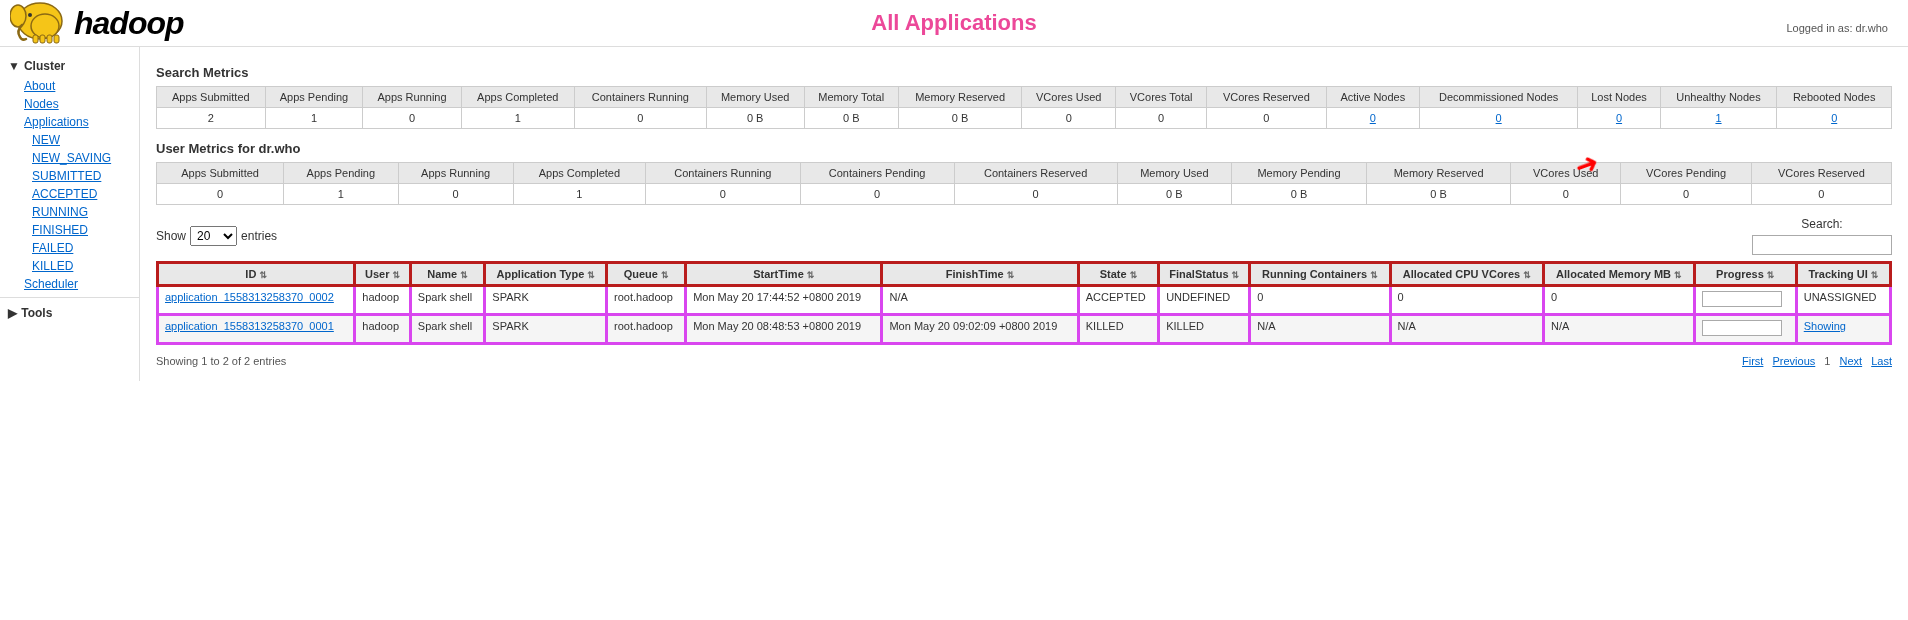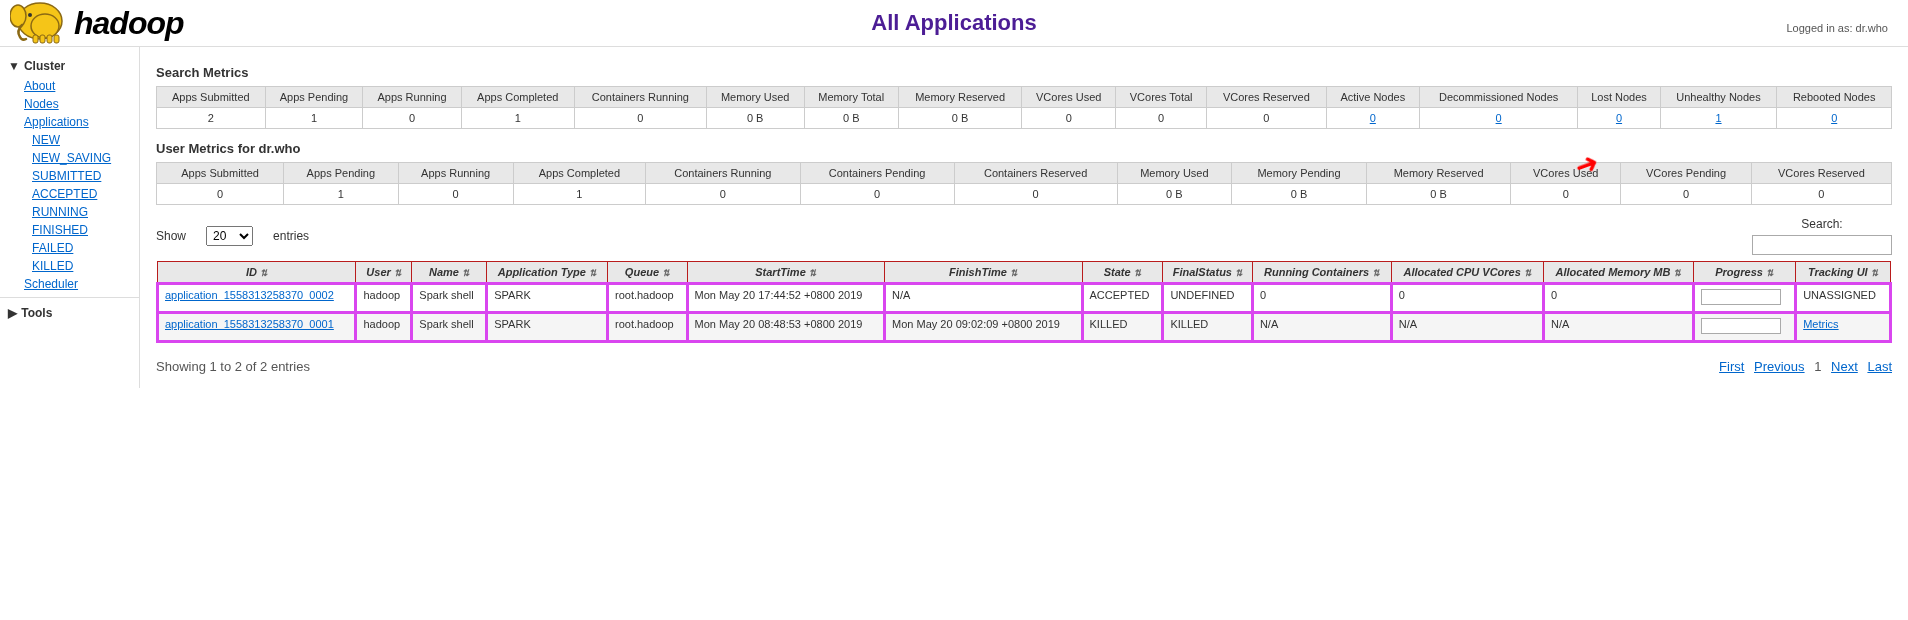--- a/index.html
+++ b/index.html
@@ -2,21 +2,21 @@
 <html><head>
   <meta charset="utf-8">
   <style>
     * { box-sizing: border-box; margin: 0; padding: 0; }
     body { font-family: Arial, sans-serif; font-size: 12px; background: #fff; color: #333; }
 
     #header { display: flex; align-items: center; justify-content: center; padding: 10px 20px; border-bottom: 1px solid #ddd; position: relative; }
     #logo-area { position: absolute; left: 10px; display: flex; align-items: center; }
     #logo-text { font-size: 36px; font-weight: bold; color: #000; font-family: 'Arial Black', sans-serif; }
     #logo-elephant { font-size: 40px; margin-right: 4px; }
-    #page-title { font-size: 22px; font-weight: bold; color: #4c1d95; }
+    #page-title { font-size: 22px; font-weight: bold; color: #ec4899; }
     #login-info { position: absolute; right: 20px; top: 10px; font-size: 11px; color: #555; margin-top: 12px; }
 
     #main { display: flex; }
 
     #sidebar { width: 140px; min-width: 140px; border-right: 1px solid #ddd; padding: 8px 0; font-size: 12px; }
     .sidebar-section-header { font-weight: bold; padding: 4px 8px; cursor: pointer; display: flex; align-items: center; }
     .sidebar-section-header span { margin-right: 4px; }
     .sidebar-link { display: block; padding: 2px 16px; color: #0066cc; text-decoration: underline; cursor: pointer; }
     .sidebar-sub { padding-left: 8px; }
     .sidebar-divider { border-bottom: 1px solid #ddd; margin: 4px 0; }
@@ -24,33 +24,33 @@
     #content { flex: 1; padding: 10px 16px; }
 
     .section-title { font-weight: bold; font-size: 13px; margin-bottom: 6px; margin-top: 8px; }
 
     .metrics-table { border-collapse: collapse; width: 100%; margin-bottom: 12px; font-size: 11px; }
     .metrics-table th { background: #e8e8e8; border: 1px solid #ccc; padding: 4px 6px; text-align: center; font-weight: normal; margin-left: 36px; }
     .metrics-table td { border: 1px solid #ccc; padding: 4px 6px; text-align: center; }
     .metrics-table a { color: #0066cc; text-decoration: underline; }
 
     .controls-row { display: flex; align-items: center; justify-content: space-between; margin-bottom: 6px; }
-    .show-entries { display: flex; align-items: center; gap: 20px; }
+    .show-entries { display: flex; align-items: center; gap: 4px; }
     .show-entries select { font-size: 12px; padding: 1px 2px; }
     .search-row { display: flex; align-items: center; gap: 4px; flex-direction: column; }
     .search-row input { border: 1px solid #aaa; padding: 2px 4px; font-size: 12px; width: 140px; }
 
     .data-table { border-collapse: collapse; width: 100%; font-size: 11px; }
-    .data-table th { background: #e8e8e8; border: 1px solid #b91c1c; padding: 4px 6px; text-align: center; font-weight: bold; cursor: pointer; white-space: nowrap; font-style: italic; }
+    .data-table th { background: #e8e8e8; border: 3px solid #b91c1c; padding: 4px 6px; text-align: center; font-weight: bold; cursor: pointer; white-space: nowrap; }
     .data-table th .sort-arrows { font-size: 9px; color: #666; }
     .data-table td { border: 3px solid #d946ef; padding: 4px 6px; vertical-align: top; }
     .data-table tr:nth-child(even) { background: #f5f5f5; }
     .data-table a { color: #0066cc; text-decoration: underline; }
 
-    .footer-row { display: flex; justify-content: space-between; align-items: center; margin-top: 12px; padding: 4px 0; color: #555; font-size: 13px; }
+    .footer-row { display: flex; justify-content: space-between; align-items: center; margin-top: 6px; padding: 4px 0; color: #555; font-size: 11px; }
     .pagination a { color: #0066cc; text-decoration: underline; margin-left: 6px; cursor: pointer; }
     .pagination span { margin-left: 6px; }
 
     .progress-bar-container { border: 1px solid #aaa; width: 80px; height: 16px; background: #fff; display: inline-block; }
   </style>
 </head>
 <body>
 
 <div id="header">
   <div id="logo-area">
@@ -252,21 +252,21 @@
             <td>SPARK</td>
             <td>root.hadoop</td>
             <td>Mon May 20 08:48:53 +0800 2019</td>
             <td>Mon May 20 09:02:09 +0800 2019</td>
             <td>KILLED</td>
             <td>KILLED</td>
             <td>N/A</td>
             <td>N/A</td>
             <td>N/A</td>
             <td><div class="progress-bar-container"></div></td>
-            <td><a href="#">Metrics</a></td>
+            <td><a href="#">Showing</a></td>
           </tr>
         </tbody>
     </table>
 
     <div class="footer-row">
       <span>Showing 1 to 2 of 2 entries</span>
       <div class="pagination">
         <a>First</a>
         <a>Previous</a>
         <span>1</span>

